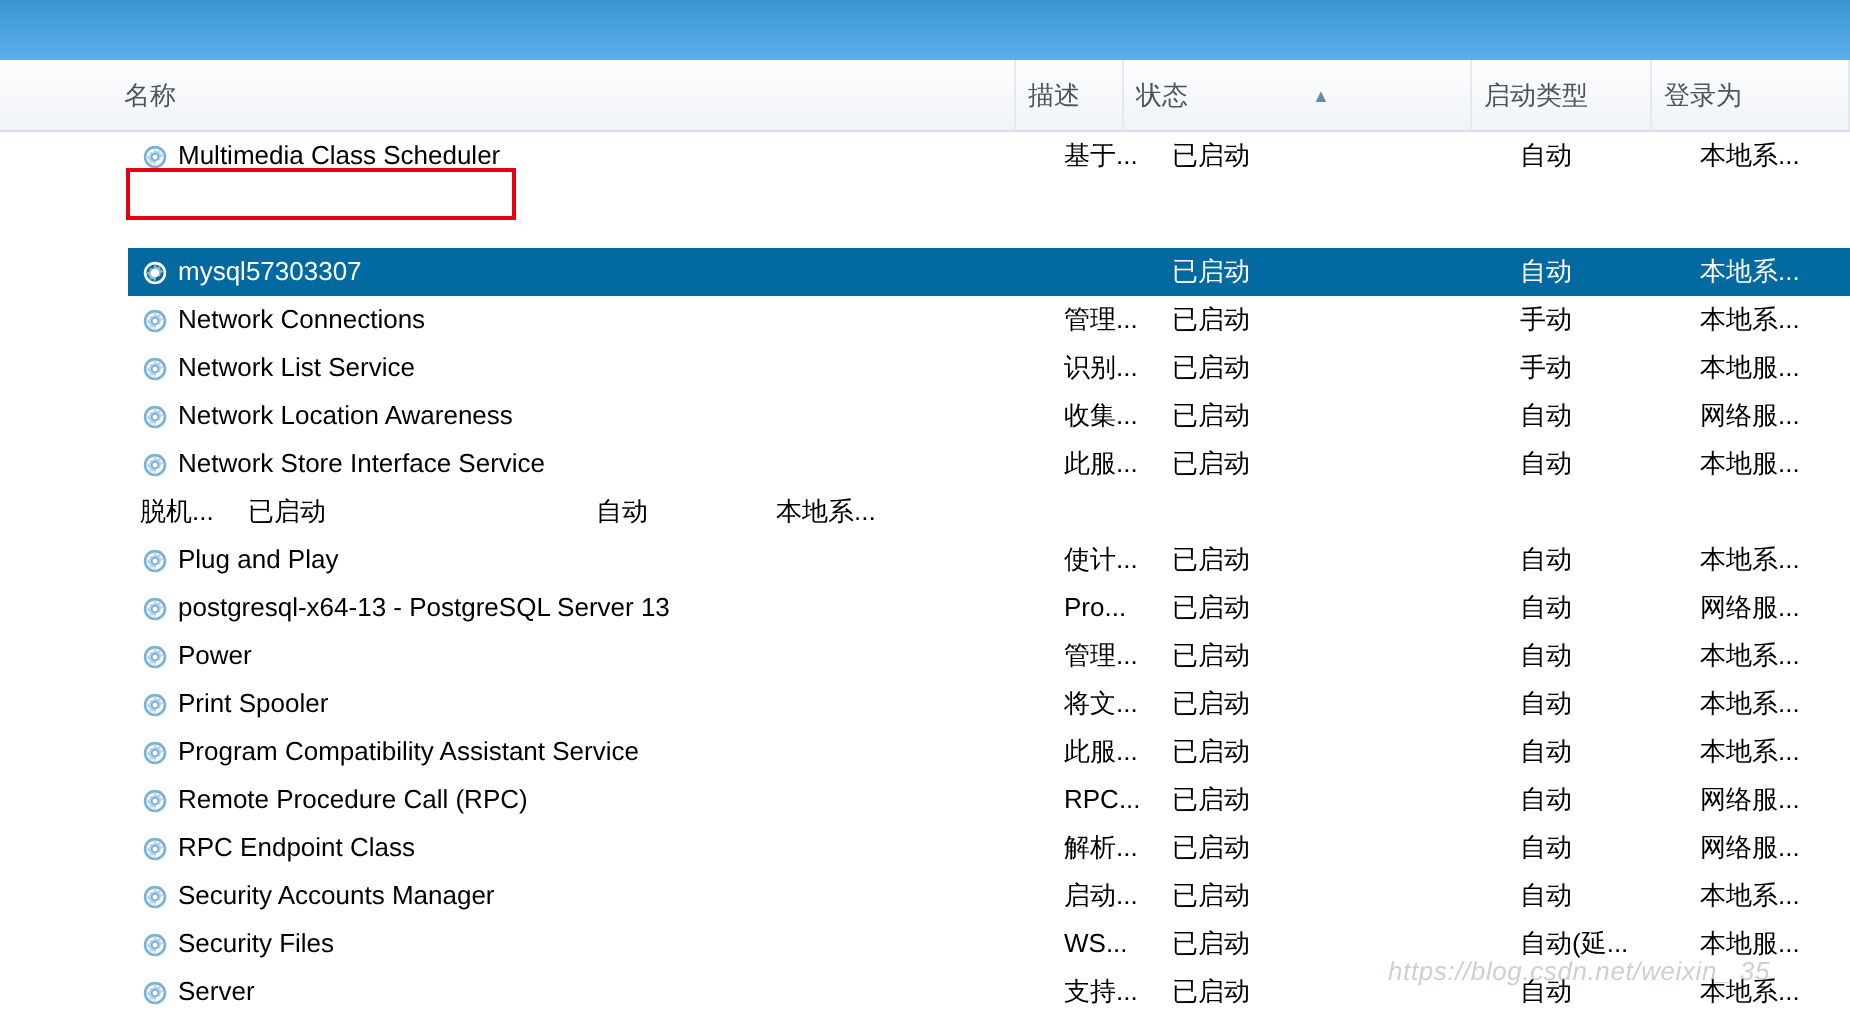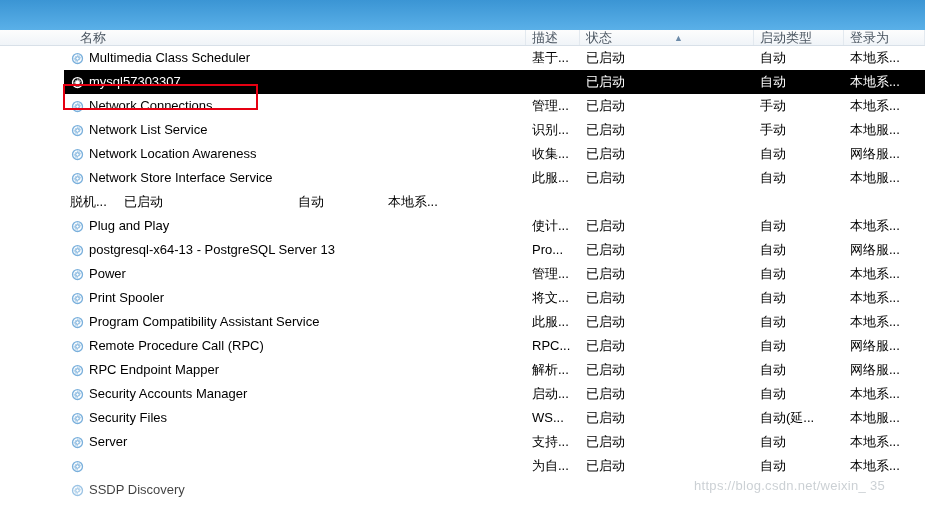--- a/index.html
+++ b/index.html
@@ -10,25 +10,25 @@
       width: 925px;
       height: 511px;
       overflow: hidden;
     }
     .top-band {
       height: 30px;
       background: linear-gradient(#3b95d4, #5ab0e8);
     }
     .header-row {
       display: flex;
-      height: 16px;
+      height: 36px;
       background: linear-gradient(#fdfdfd, #f0f4f8);
       border-bottom: 1px solid #d8e0e8;
       align-items: center;
-      padding-left: 74px;
+      padding-left: 56px;
       color: #4a5560;
       font-size: 13px;
     }
     .header-cell {
       display: flex;
       align-items: center;
       height: 100%;
       border-right: 1px solid #e3e9ef;
       padding-left: 6px;
     }
@@ -53,22 +53,23 @@
       cursor: default;
       position: relative;
     }
     .row .cell { overflow: hidden; text-overflow: ellipsis; white-space: nowrap; padding-left: 6px; }
     .row .c-name { width: 462px; display: flex; align-items: center; gap: 4px; }
     .row .c-desc { width: 54px; }
     .row .c-status { width: 174px; }
     .row .c-startup { width: 90px; }
     .row .c-logon { flex: 1; }
     .row.selected {
-      background: #000000;
+      background: #0369a1;
       color: #fff;
+      margin-top: 34px;
     }
     .row.selected .gear-icon circle { stroke: #fff; }
     .row.selected .gear-icon path { fill: #fff; }
     .highlight-box {
       position: absolute;
       left: 63px;
       top: 84px;
       width: 195px;
       height: 26px;
       border: 2px solid #e60012;
@@ -81,20 +82,21 @@
       flex-shrink: 0;
     }
     .watermark {
       position: absolute;
       right: 40px;
       bottom: 18px;
       color: rgba(140,150,160,0.45);
       font-size: 13px;
       letter-spacing: 0.3px;
       pointer-events: none;
+      font-style: italic;
     }
     .partial-last {
       opacity: 0.75;
     }
   </style>
 </head>
 <body>
 
 <div class="top-band"></div>
 
@@ -284,21 +286,21 @@
     <div class="cell c-startup">自动</div>
     <div class="cell c-logon">网络服...</div>
   </div>
     <div class="row">
     <div class="cell c-name">
       <svg class="gear-icon" viewBox="0 0 16 16">
     <circle cx="8" cy="8" r="5.3" fill="none" stroke="#7ab0dc" stroke-width="1.4"></circle>
     <path fill="#7ab0dc" d="M8 3.2l.9 1.6 1.8-.3.3 1.8 1.6.9-1.6.9-.3 1.8-1.8-.3L8 12.8l-.9-1.6-1.8.3-.3-1.8L3.4 8l1.6-.9.3-1.8 1.8.3L8 3.2z" opacity="0.55"></path>
     <circle cx="8" cy="8" r="1.8" fill="#fff" stroke="#7ab0dc" stroke-width="1"></circle>
   </svg>
-      <span>RPC Endpoint Mapper</span>
+      <span>RPC Endpoint Class</span>
     </div>
     <div class="cell c-desc">解析...</div>
     <div class="cell c-status">已启动</div>
     <div class="cell c-startup">自动</div>
     <div class="cell c-logon">网络服...</div>
   </div>
     <div class="row">
     <div class="cell c-name">
       <svg class="gear-icon" viewBox="0 0 16 16">
     <circle cx="8" cy="8" r="5.3" fill="none" stroke="#7ab0dc" stroke-width="1.4"></circle>

